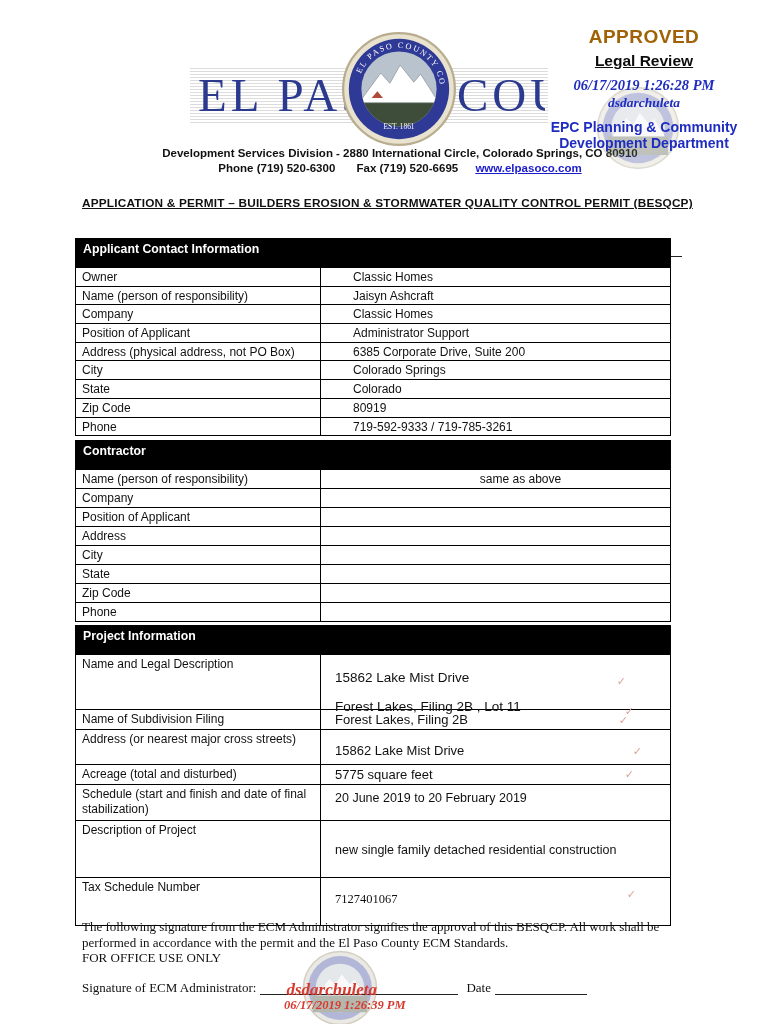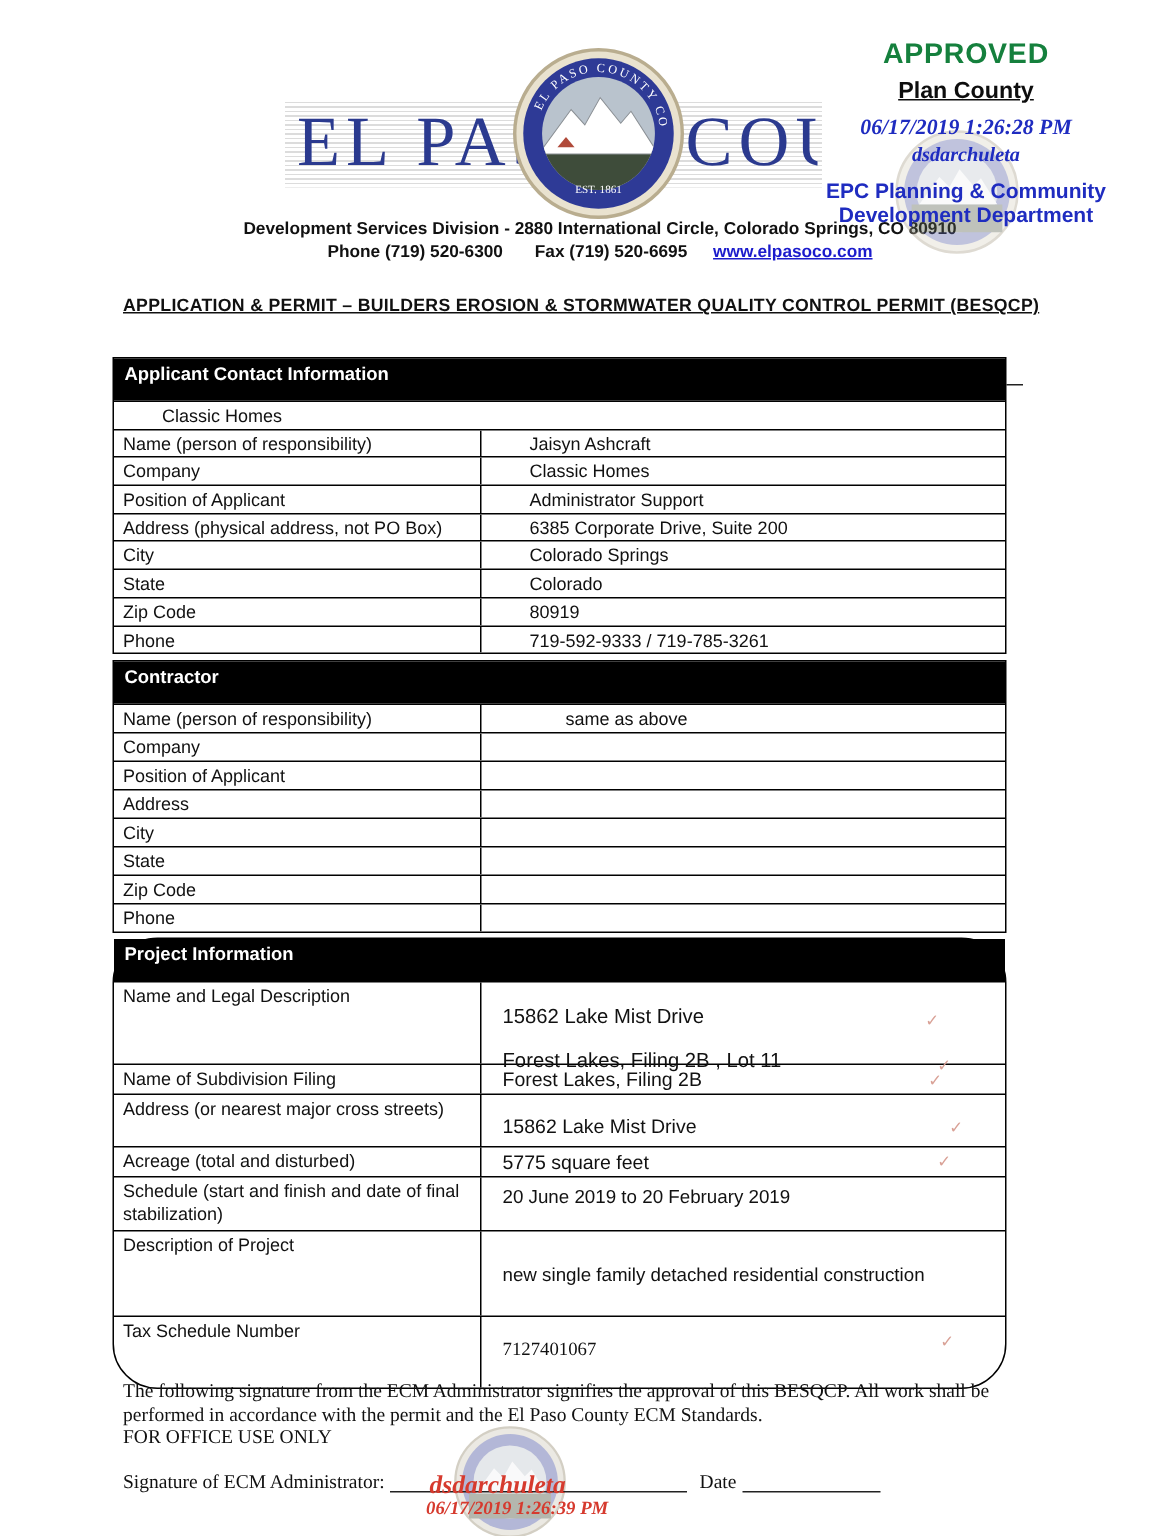--- a/index.html
+++ b/index.html
@@ -18,21 +18,21 @@
 
   .hdr-address{position:absolute;left:30px;top:146px;width:740px;text-align:center;z-index:1;
       font-weight:bold;font-size:11.5px;line-height:15px;}
   .hdr-phone{position:absolute;left:30px;top:161px;width:740px;text-align:center;z-index:1;
       font-weight:bold;font-size:11.5px;line-height:15px;}
   .hdr-phone .lnk{color:#1b1bcc;text-decoration:underline;margin-left:14px;cursor:pointer;}
   .hdr-phone .fax{margin-left:18px;}
 
   
   .stamp{position:absolute;left:518px;top:26px;width:252px;text-align:center;z-index:5;}
-  .stamp .approved{font-size:19px;font-weight:bold;color:#15803d;letter-spacing:.5px;}
+  .stamp .approved{font-size:19px;font-weight:bold;color:#a16207;letter-spacing:.5px;}
   .stamp .plan{font-size:15.5px;font-weight:bold;text-decoration:underline;color:#0d0d0d;margin-top:4px;}
   .stamp .dt{font-family:"Liberation Serif",serif;font-style:italic;font-weight:bold;
       font-size:14.5px;color:var(--stamp-blue);margin-top:7px;}
   .stamp .usr{font-family:"Liberation Serif",serif;font-style:italic;font-weight:bold;
       font-size:13.5px;color:var(--stamp-blue);margin-top:1px;}
   .stamp .dept{font-size:14px;font-weight:bold;color:var(--stamp-blue);margin-top:8px;line-height:16px;}
   .seal-wm-stamp{position:absolute;left:596px;top:86px;width:84px;height:84px;opacity:.38;z-index:4;}
   .seal-wm-sig{position:absolute;left:302px;top:950px;width:76px;height:76px;opacity:.5;z-index:0;}
 
   
@@ -46,24 +46,24 @@
 
   
   .form-table{position:absolute;left:75px;width:594px;border:1px solid #000;z-index:1;background:#fff;}
   .sec-head{background:#000;color:#fff;font-weight:bold;font-size:12.3px;height:28px;line-height:20px;padding-left:7px;}
   .row{display:flex;border-top:1px solid #000;box-sizing:border-box;}
   .row .lbl{width:245px;flex:0 0 245px;border-right:1px solid #000;box-sizing:border-box;
       padding:2px 6px 1px 6px;font-size:12px;line-height:15px;}
   .row .val{flex:1;position:relative;box-sizing:border-box;padding:2px 6px 1px 32px;font-size:12px;}
   #applicant-table .row{height:18.7px;overflow:hidden;}
   #contractor-table .row{height:19px;overflow:hidden;}
-  #contractor-table .row .val{padding-left:56px;}
+  #contractor-table .row .val{padding-left:56px;text-align:center;}
   .tbl-applicant{top:238px;}
   .tbl-contractor{top:440px;}
-  .tbl-project{top:625px;border-radius:30px;}
+  .tbl-project{top:625px;}
 
   #project-rows .row:nth-child(1){height:55px;}
   #project-rows .row:nth-child(2){height:20px;}
   #project-rows .row:nth-child(3){height:35px;}
   #project-rows .row:nth-child(4){height:20px;}
   #project-rows .row:nth-child(5){height:36px;}
   #project-rows .row:nth-child(6){height:57px;}
   #project-rows .row:nth-child(7){height:48px;}
   #project-rows .val{font-size:13px;padding-left:14px;}
   #project-rows .row:nth-child(1) .val{font-size:13.5px;padding-top:8px;line-height:29px;}
@@ -134,37 +134,38 @@
       <circle cx="50" cy="50" r="48" fill="#dcd6c6" stroke="#a9a08a" stroke-width="2"></circle>
       <circle cx="50" cy="50" r="42" fill="#5b64a8"></circle>
       <circle cx="50" cy="50" r="32" fill="#c3cad2"></circle>
       <polygon points="20,60 36,38 44,46 52,32 63,45 69,39 82,60" fill="#f2f3f4"></polygon>
       <polygon points="14,82 14,60 86,60 86,82" fill="#58604f"></polygon>
     </svg>
   </div>
 
   <div class="stamp">
     <div class="approved">APPROVED</div>
-    <div class="plan">Plan County</div>
+    <div class="plan">Legal Review</div>
     <div class="dt">06/17/2019 1:26:28 PM</div>
     <div class="usr">dsdarchuleta</div>
     <div class="dept">EPC Planning &amp; Community</div>
     <div class="dept" style="margin-top:0;">Development Department</div>
   </div>
 
   <div class="doc-title">APPLICATION &amp; PERMIT – BUILDERS EROSION &amp; STORMWATER QUALITY CONTROL PERMIT (BESQCP)</div>
   <div class="permit-line">
     <span>PERMIT NUMBER</span>
     <span class="num">ESR19748</span>
   </div>
 
   <div class="form-table tbl-applicant" id="applicant-table">
     <div class="sec-head">Applicant Contact Information</div>
     <div id="applicant-rows">
         <div class="row">
+          <div class="lbl">Owner</div>
           <div class="val">Classic Homes</div>
         </div>
         <div class="row">
           <div class="lbl">Name (person of responsibility)</div>
           <div class="val">Jaisyn Ashcraft</div>
         </div>
         <div class="row">
           <div class="lbl">Company</div>
           <div class="val">Classic Homes</div>
         </div>

